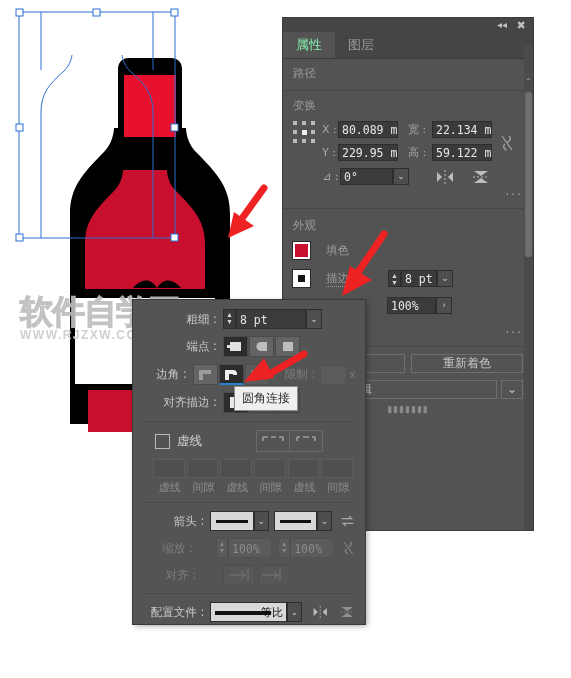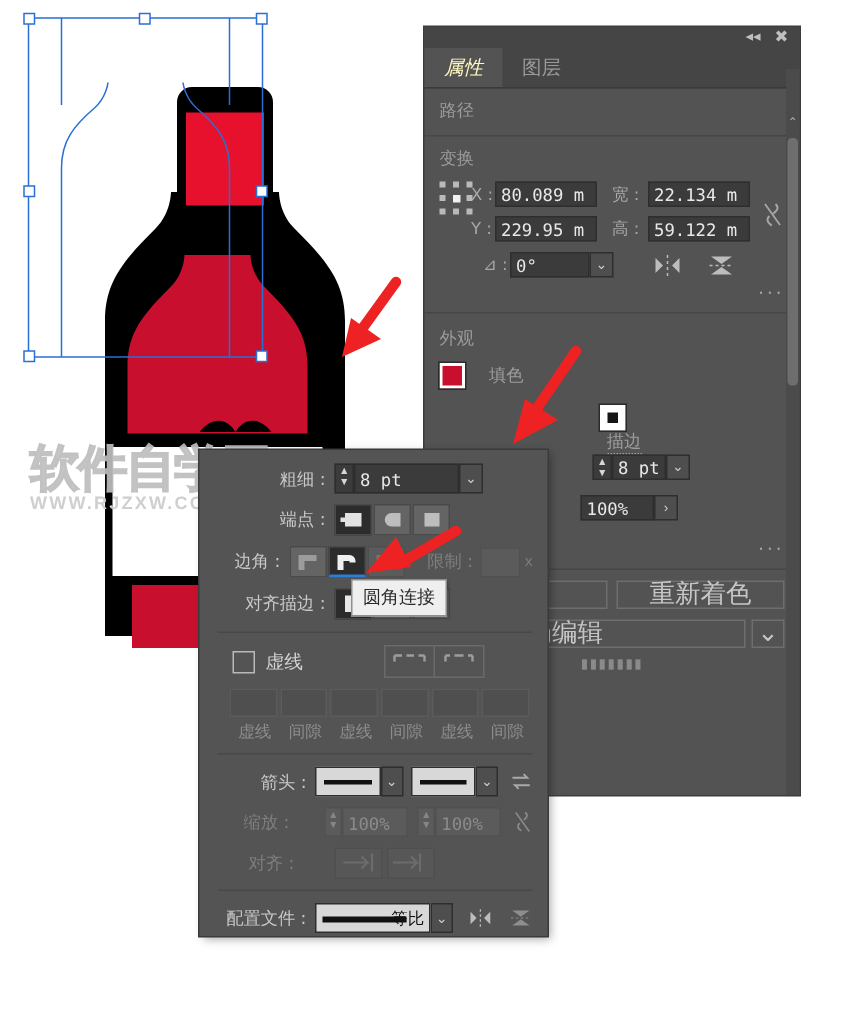--- a/index.html
+++ b/index.html
@@ -61,40 +61,40 @@
 
   .prop-tabs{
     height:26px;background:#454545;display:flex;align-items:stretch;
     border-bottom:1px solid #3a3a3a;
   }
   .prop-tab{
     padding:0 13px;display:flex;align-items:center;
     font-size:13px;color:#9a9a9a;cursor:pointer;
     font-family:"DejaVu Sans", sans-serif;
   }
-  .prop-tab.active{background:#535353;color:#fef9c3;font-style:italic;}
+  .prop-tab.active{background:#535353;color:#86efac;}
 
   .sec-label{
     color:#9b9b9b;font-size:11.5px;font-family:"DejaVu Sans", sans-serif;
   }
   .prop-section{padding:7px 10px 6px 10px;border-bottom:1px solid #474747;}
 
   .row{display:flex;align-items:center;}
 
   .lbl{
     color:#a8a8a8;font-size:11px;font-family:"DejaVu Sans", sans-serif;
     white-space:nowrap;
   }
   .field{
     background:#3b3b3b;border:1px solid #2e2e2e;color:#e8e8e8;
     height:17px;line-height:17px;font-size:11.5px;
     font-family:"DejaVu Sans Mono", monospace;
     padding:0 3px;box-sizing:border-box;white-space:nowrap;overflow:hidden;
   }
-  .field.w1{width:68px;}
+  .field.w1{width:60px;}
 
   .refpoint{
     width:22px;height:22px;position:relative;
   }
   .refpoint i{
     position:absolute;width:4px;height:4px;background:#b9b9b9;display:block;
   }
   .refpoint i.ctr{background:#f0f0f0;width:5px;height:5px;}
 
   .ellipsis{
@@ -122,21 +122,21 @@
     color:#d6d6d6;font-size:7px;line-height:7px;text-align:center;
     box-sizing:border-box;padding-top:1px;
   }
   .chev{
     width:16px;height:17px;background:#4e4e4e;border:1px solid #2e2e2e;
     color:#d2d2d2;font-size:9px;line-height:15px;text-align:center;box-sizing:border-box;
   }
 
   .btn-outline{
     border:1px solid #6e6e6e;background:transparent;color:#c6c6c6;
-    font-size:17px;height:19px;line-height:17px;text-align:center;
+    font-size:12px;height:19px;line-height:17px;text-align:center;
     font-family:"DejaVu Sans", sans-serif;box-sizing:border-box;
   }
 
   .scroll-track{
     position:absolute;right:0;top:28px;width:9px;bottom:0;background:#4b4b4b;
   }
   .scroll-thumb{
     position:absolute;right:1px;top:46px;width:7px;height:165px;background:#6e6e6e;border-radius:3px;
   }
   .scroll-up{
@@ -339,21 +339,21 @@
   </div>
 
   <div class="prop-section" style="border-bottom:none;padding-top:9px;">
     <div class="sec-label" style="margin-bottom:9px;">外观</div>
 
     <div class="row" style="margin-bottom:11px;">
       <div class="swatch-fill"></div>
       <span class="appear-lbl" style="margin-left:16px;">填色</span>
     </div>
 
-    <div class="row" style="margin-bottom:10px;flex-direction:column;">
+    <div class="row" style="margin-bottom:10px;">
       <div class="swatch-stroke"></div>
       <span class="appear-lbl dotted" style="margin-left:16px;">描边</span>
       <div style="display:flex;margin-left:39px;">
         <div class="stepper">▲<br>▼</div>
         <div class="field" style="width:36px;">8 pt</div>
         <div class="chev">⌄</div>
       </div>
     </div>
 
     <div class="row">

